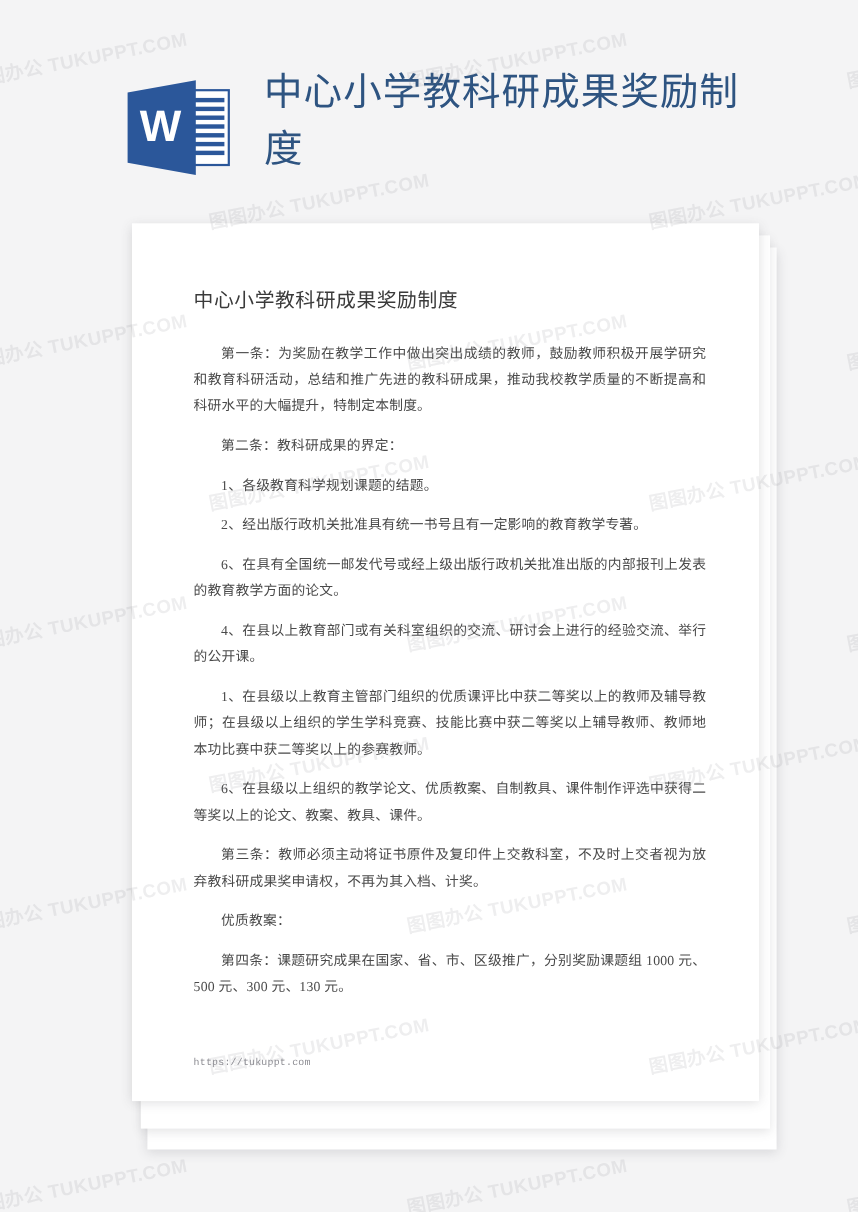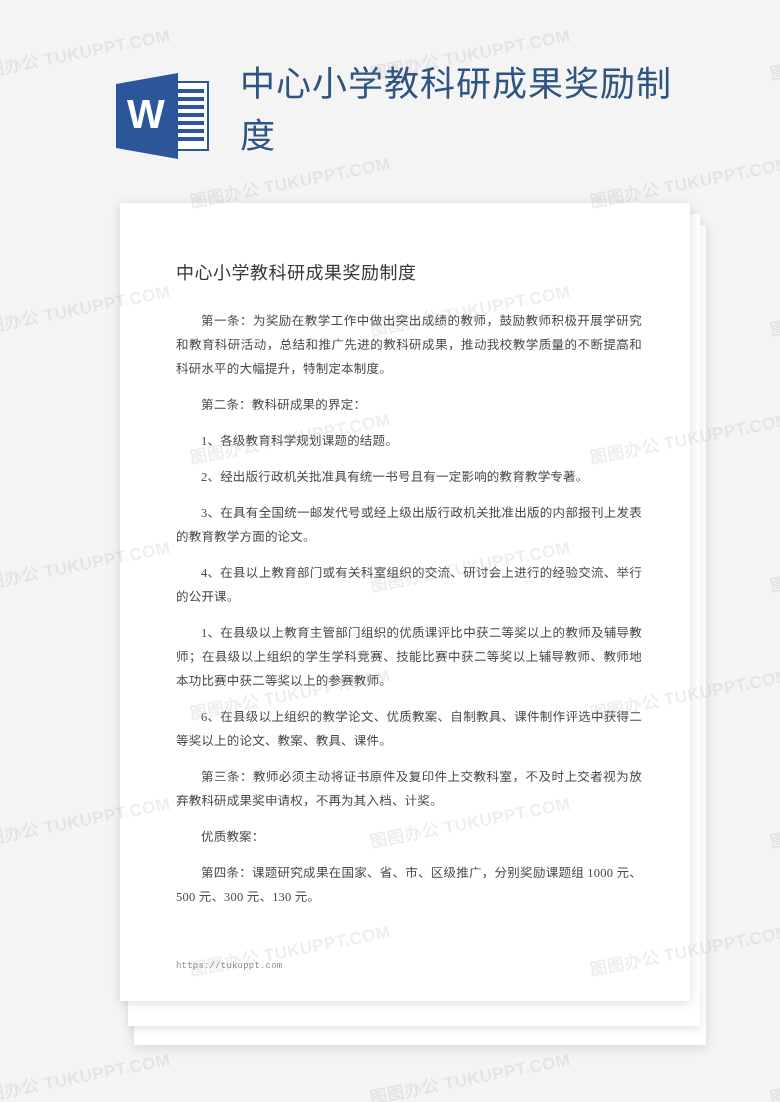--- a/index.html
+++ b/index.html
@@ -176,21 +176,21 @@
 
   <div class="page-front">
     <div class="page-inner">
 
       <div class="doc-heading">中心小学教科研成果奖励制度</div>
 
       <p class="para indent">第一条：为奖励在教学工作中做出突出成绩的教师，鼓励教师积极开展学研究和教育科研活动，总结和推广先进的教科研成果，推动我校教学质量的不断提高和科研水平的大幅提升，特制定本制度。</p>
       <p class="para indent">第二条：教科研成果的界定：</p>
       <p class="para indent">1、各级教育科学规划课题的结题。</p>
       <p class="para indent">2、经出版行政机关批准具有统一书号且有一定影响的教育教学专著。</p>
-      <p class="para indent">3、在具有全国统一邮发代号或经上级出版行政机关批准出版的内部报刊上发表的教育教学方面的论文。</p>
+      <p class="para indent">6、在具有全国统一邮发代号或经上级出版行政机关批准出版的内部报刊上发表的教育教学方面的论文。</p>
       <p class="para indent">4、在县以上教育部门或有关科室组织的交流、研讨会上进行的经验交流、举行的公开课。</p>
       <p class="para indent">1、在县级以上教育主管部门组织的优质课评比中获二等奖以上的教师及辅导教师；在县级以上组织的学生学科竞赛、技能比赛中获二等奖以上辅导教师、教师地本功比赛中获二等奖以上的参赛教师。</p>
       <p class="para indent">6、在县级以上组织的教学论文、优质教案、自制教具、课件制作评选中获得二等奖以上的论文、教案、教具、课件。</p>
       <p class="para indent">第三条：教师必须主动将证书原件及复印件上交教科室，不及时上交者视为放弃教科研成果奖申请权，不再为其入档、计奖。</p>
       <p class="para indent">优质教案：</p>
       <p class="para indent">第四条：课题研究成果在国家、省、市、区级推广，分别奖励课题组 1000 元、500 元、300 元、130 元。</p>
 
     </div>
 
     <div class="page-footer">https://tukuppt.com</div>

